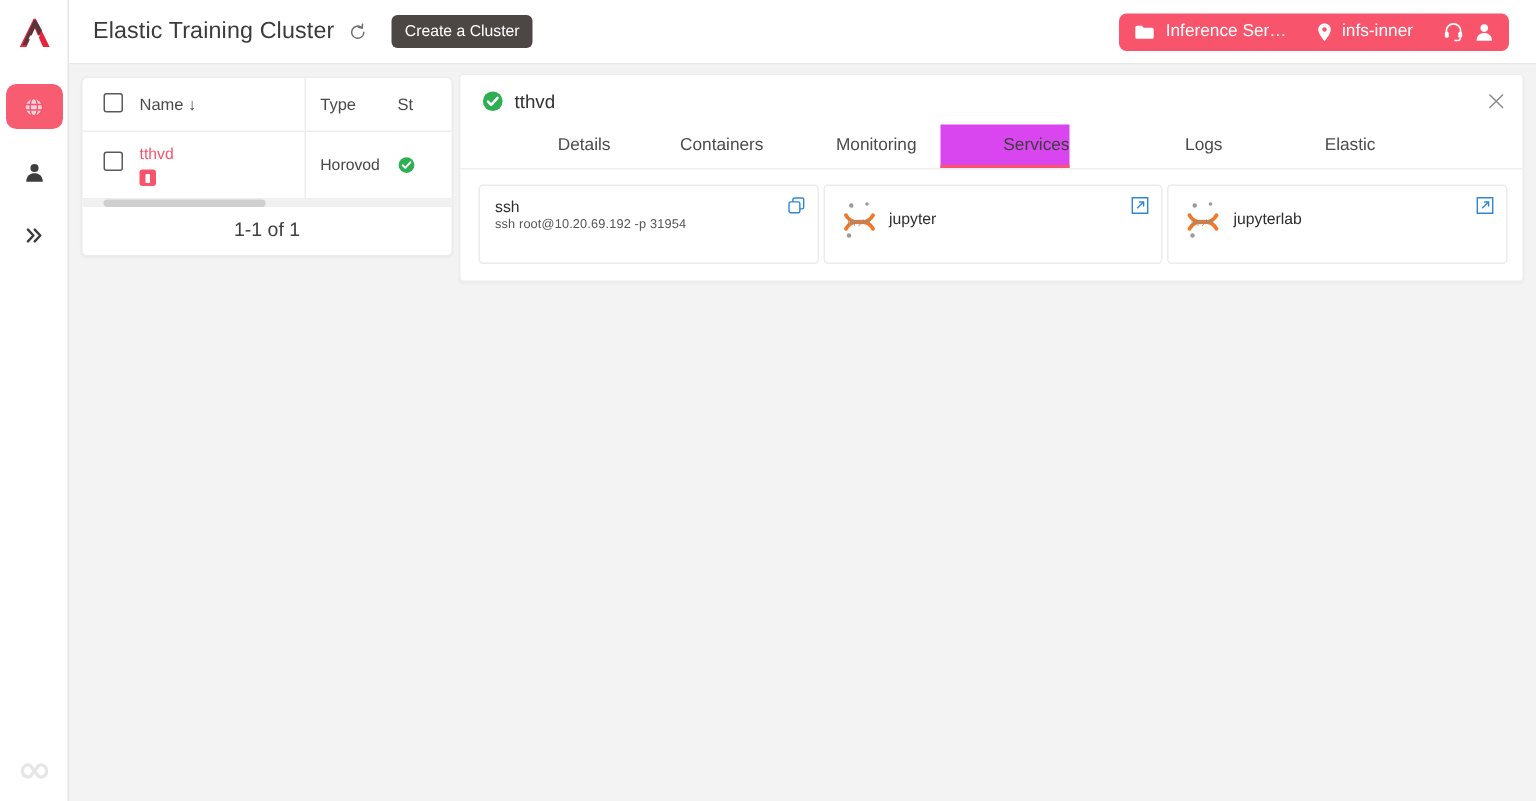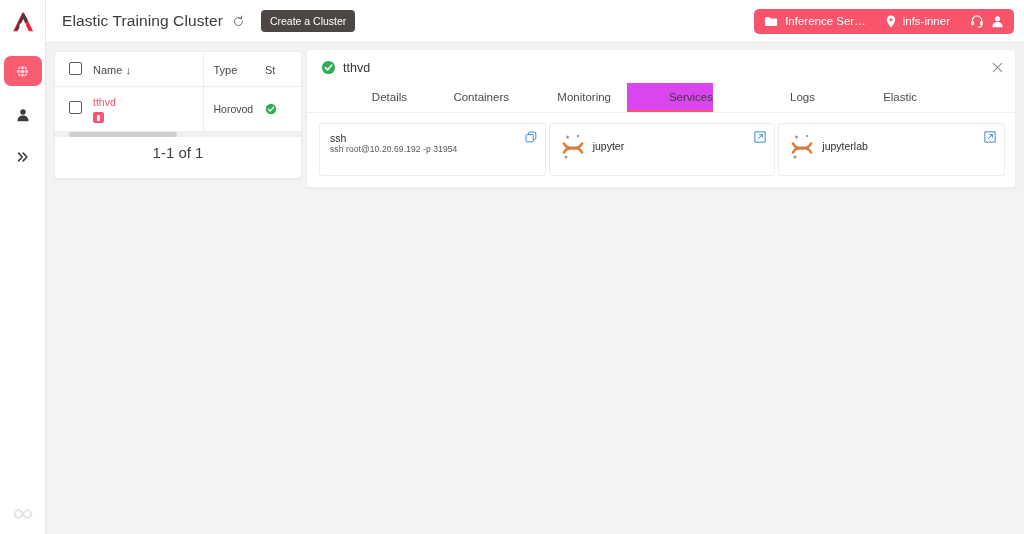--- a/index.html
+++ b/index.html
@@ -31,21 +31,21 @@
   .rail-item.plain { height: 26px; margin-top: 16px; }
   .rail-spacer { flex: 1 1 auto; }
   .rail-bottom { margin-bottom: 14px; opacity: .35; }
 
   
   .main { flex: 1 1 auto; display: flex; flex-direction: column; min-width: 0; }
 
   
   .topbar {
     height: 43px; background: #ffffff; border-bottom: 1px solid #e8e8e8;
-    display: flex; align-items: center; padding: 0 10px 0 16px; position: relative;
+    display: flex; align-items: center; padding: 0 18px 0 16px; position: relative;
   }
   .page-title { font-size: 15.5px; color: #3b3b3b; letter-spacing: .1px; }
   .refresh-icon { margin-left: 9px; display: flex; align-items: center; cursor: pointer; }
   .create-btn {
     margin-left: 16px; background: #4c4644; color: #fff;
     font-size: 10.5px; padding: 6px 9px; border-radius: 4px; border: none;
     cursor: pointer; line-height: 1; font-family: inherit;
   }
   .topbar-right { margin-left: auto; display: flex; align-items: center; }
   .ctx-pill {
@@ -86,21 +86,21 @@
     margin-top: 3px; width: 11px; height: 11px; border-radius: 2px;
     background: #f8556c; display: flex; align-items: center; justify-content: center;
   }
   .nm-badge i { display:block; width: 3px; height: 6px; background: #fff; border-radius: .5px; }
   .ty { font-size: 10.5px; color: #474747; }
   .scrollstrip { height: 5px; background: #f0f0f0; position: relative; }
   .scrollstrip i {
     position: absolute; left: 14px; top: 0; width: 108px; height: 5px;
     background: #cfcfcf; border-radius: 3px; display: block; cursor: pointer;
   }
-  .pager { font-size: 15px; color: #3f3f3f; text-align: center; padding: 7px 0 17px 0; }
+  .pager { font-size: 13px; color: #3f3f3f; text-align: center; padding: 7px 0 10px 0; }
 
   
   .detail-col { flex: 1 1 auto; padding: 6px 8px 0 4px; min-width: 0; }
   .detail-card {
     background: #fff; border-radius: 3px; border: 1px solid #ededed;
     box-shadow: 0 1px 2px rgba(0,0,0,.04);
     height: 139px; display: flex; flex-direction: column;
   }
   .det-head { display: flex; align-items: center; padding: 10px 12px 0 14px; }
   .det-title { font-size: 12.5px; color: #333; margin-left: 7px; }

